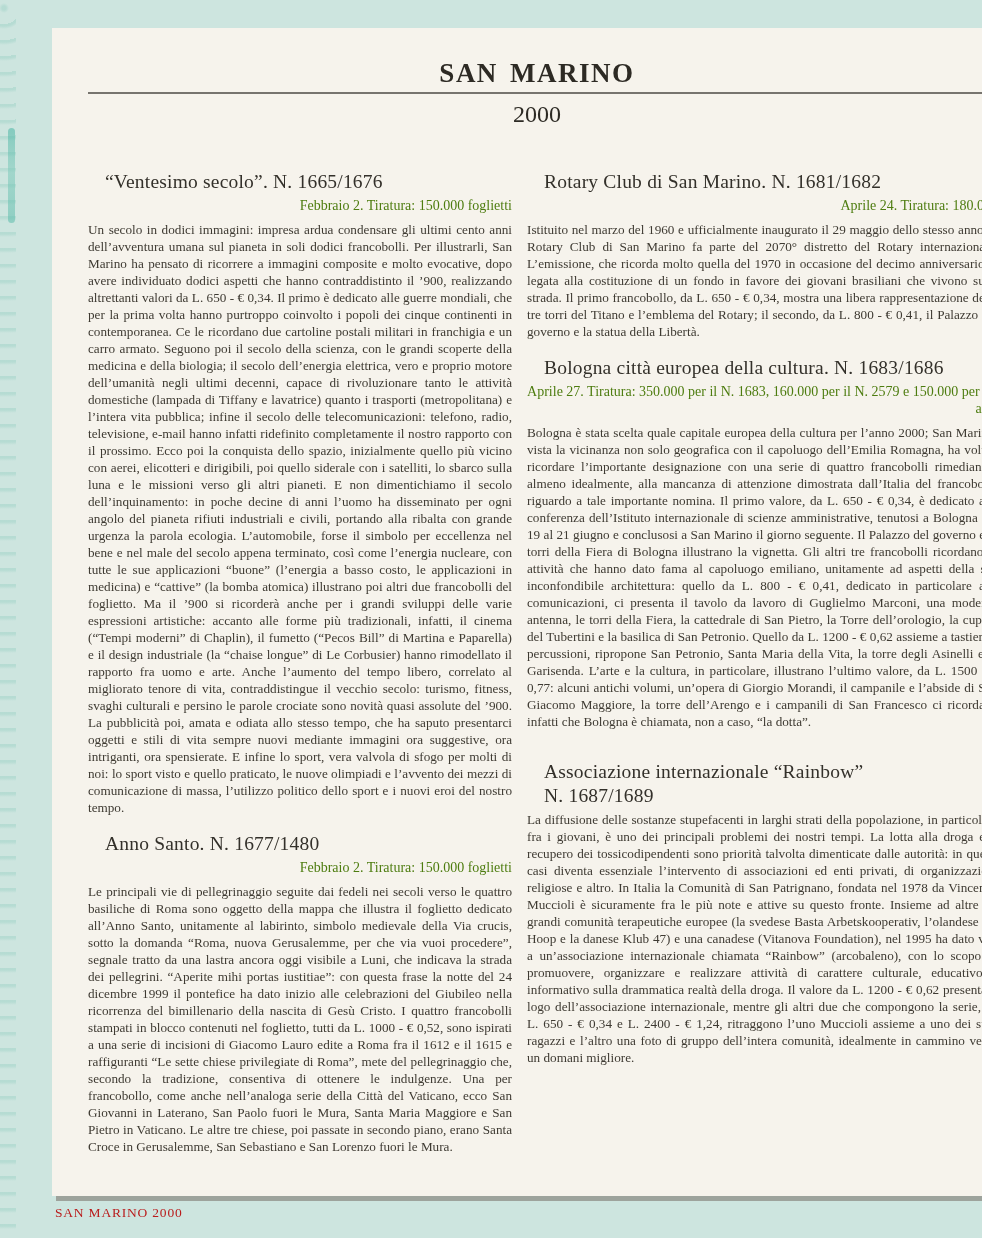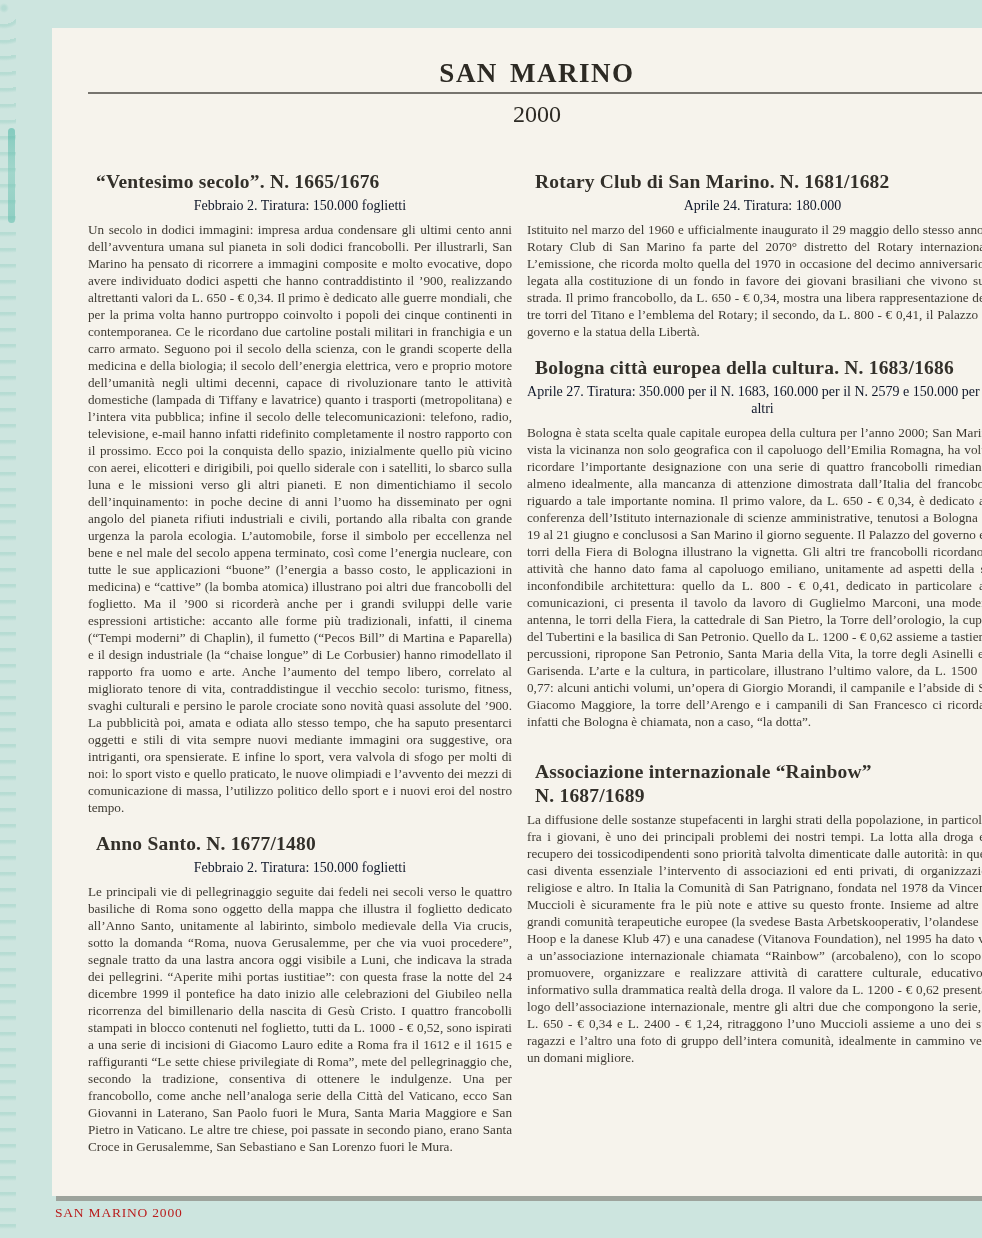--- a/index.html
+++ b/index.html
@@ -30,25 +30,25 @@
   .year{font-size:24px;margin-top:7px;color:#2d2a24;}
   .cols{
     display:flex;gap:15px;padding:0 24px 0 36px;margin-top:42px;
     color:#3e3a32;
   }
   .col{text-align:justify;}
   .col-left{width:424px;flex:none;}
   .col-right{flex:1;min-width:0;}
   section{margin-bottom:16px;}
   h2{
-    font-size:19.5px;font-weight:bold;margin:0 0 3px 8px;color:#33302a;
+    font-size:19.5px;font-weight:normal;margin:0 0 3px 17px;color:#33302a;
     line-height:24px;letter-spacing:.2px;text-align:left;
   }
   h2 span{display:block;}
-  .sub{font-size:14px;line-height:17px;margin:0 0 7px 0;text-align:center;color:#0f172a;}
+  .sub{font-size:14px;line-height:17px;margin:0 0 7px 0;text-align:right;color:#4d7c0f;}
   p.body{margin:0;font-size:13.2px;line-height:17px;hyphens:auto;-webkit-hyphens:auto;}
   p.body b{font-weight:normal;}
   .sec-gap{margin-top:30px;}
   .footer{
     position:absolute;left:55px;top:1205px;
     font-size:13.5px;letter-spacing:.8px;color:#b91c1c;
   }
 </style>
 </head>
 <body>

